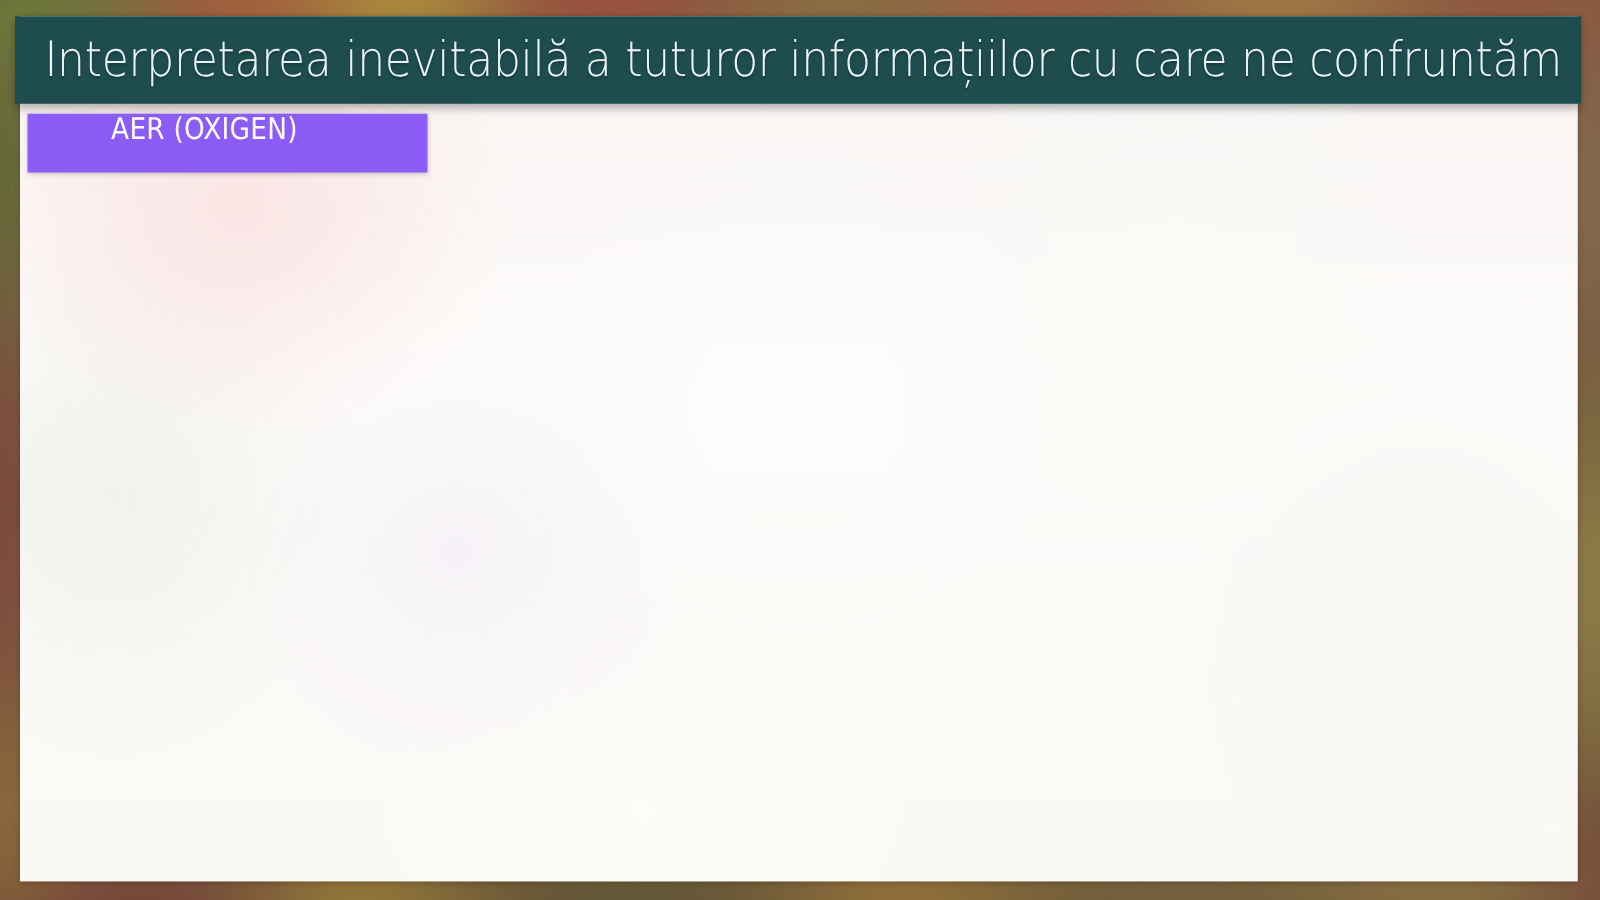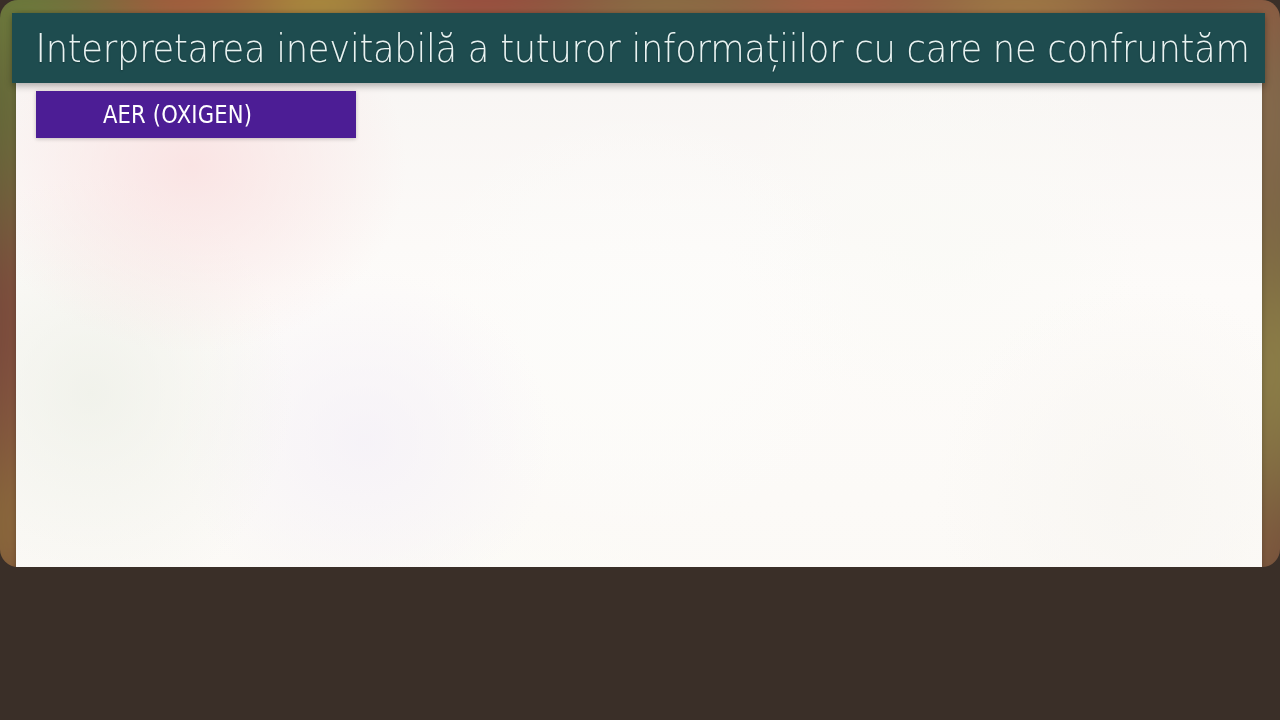--- a/index.html
+++ b/index.html
@@ -8,23 +8,22 @@
     width: 1280px;
     height: 720px;
     overflow: hidden;
     background: #3a2f28;
     font-family: "Liberation Sans", sans-serif;
   }
 
   #slide-root {
     position: relative;
     width: 1280px;
-    height: 567px;
+    height: 720px;
     overflow: hidden;
-    border-radius: 18px;
   }
 
   
   .backdrop {
     position: absolute;
     inset: -40px;
     background-color: #7a6a4a;
     background-image:
       radial-gradient(ellipse 220px 150px at 4% 4%,   rgba(110,130,60,0.95), rgba(110,130,60,0) 70%),
       radial-gradient(ellipse 200px 140px at 16% 2%,  rgba(196,90,60,0.92),  rgba(196,90,60,0) 70%),
@@ -94,28 +93,28 @@
     padding-left: 26px;
     white-space: nowrap;
     transform: scaleX(0.905);
     transform-origin: left center;
     text-shadow: 0 1px 2px rgba(0,0,0,0.25);
   }
 
   
   .label-box {
     position: absolute;
-    left: 36px;
+    left: 22px;
     top: 91px;
     width: 320px;
     height: 47px;
-    background: #4c1d95;
+    background: #8b5cf6;
     box-shadow: 0 1px 4px rgba(0,0,0,0.22);
     display: flex;
-    align-items: center;
+    align-items: flex-start;
     overflow: hidden;
   }
 
   .label-text {
     color: #ffffff;
     font-family: "DejaVu Sans", sans-serif;
     font-size: 24px;
     font-weight: 400;
     letter-spacing: 0.2px;
     line-height: 1;

